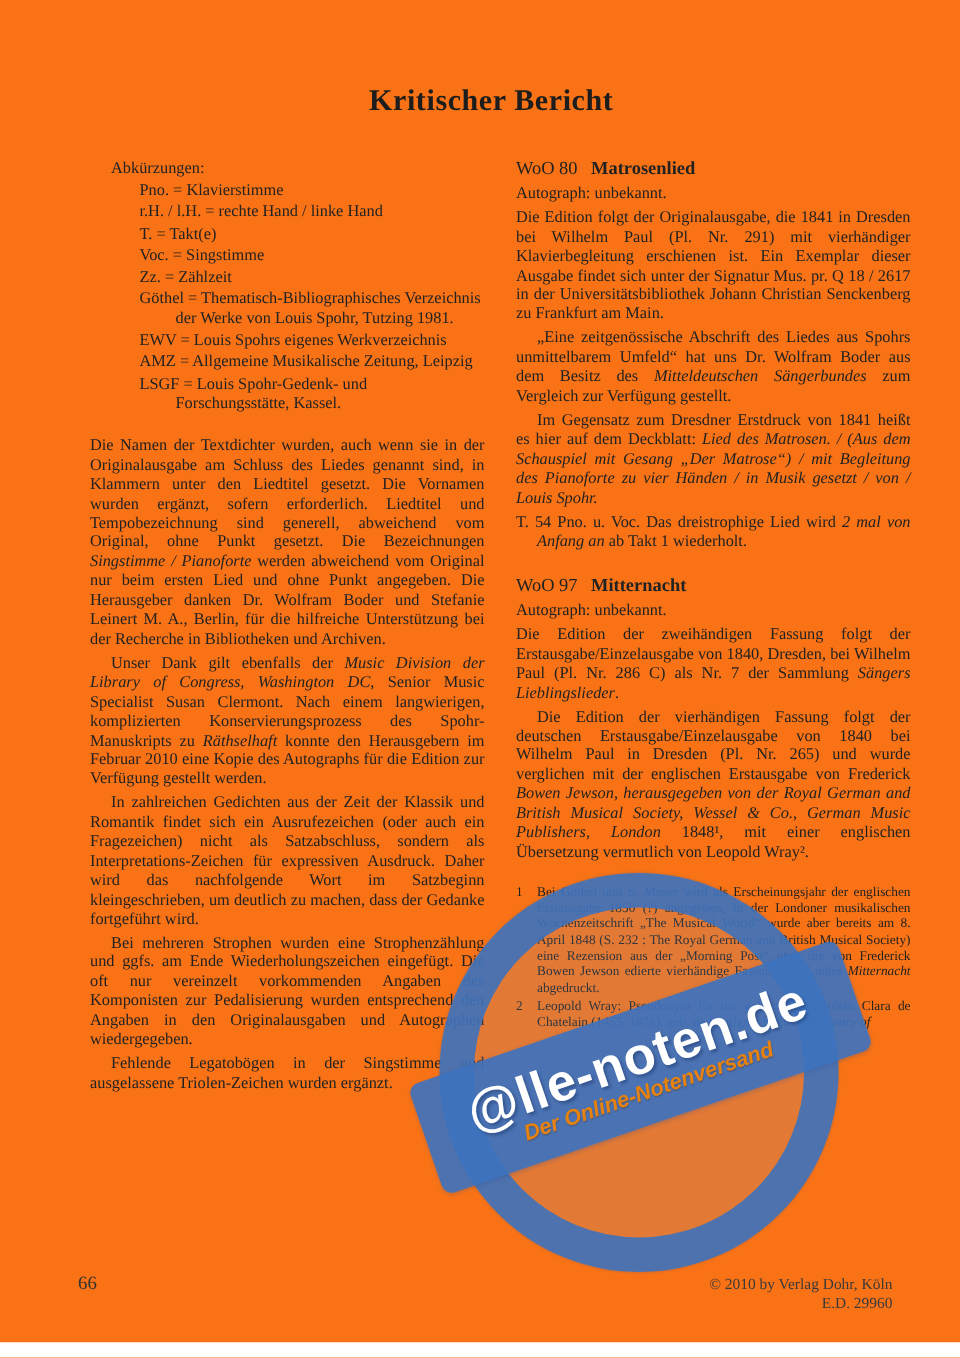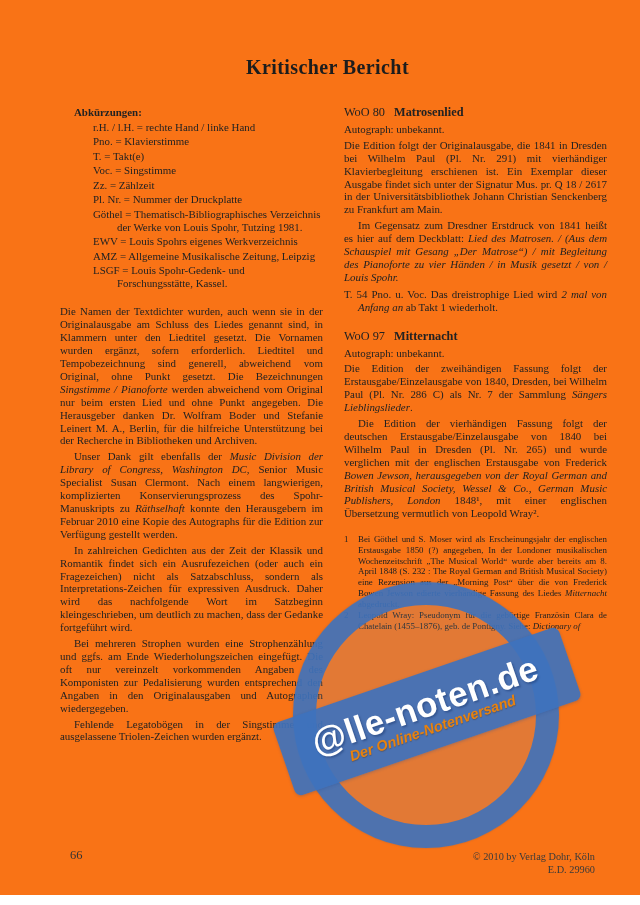--- a/index.html
+++ b/index.html
@@ -10,37 +10,37 @@
   .page-title{
     position:absolute;top:56px;left:60px;width:535px;text-align:center;
     font-size:20px;font-weight:bold;letter-spacing:.4px;color:#1d1d1d;margin:0;
   }
   .col{
     position:absolute;top:106px;width:263px;font-size:10.9px;line-height:12.9px;
     text-align:justify;hyphens:auto;-webkit-hyphens:auto;
   }
   .col-left{left:60px;}
   .col-right{left:344px;}
-  .abbr-head{font-weight:bold;margin:0 0 2px 14px;}
+  .abbr-head{font-weight:normal;margin:0 0 2px 14px;}
   .abbr-item{margin-left:57px;text-indent:-24px;line-height:13px;margin-bottom:1.5px;text-align:left;}
   .para{margin:3px 0 0 0;}
   .para.tight{margin-top:0;}
   .para.mt{margin-top:15px;}
   .para.ind{text-indent:14px;}
   .para.hang{padding-left:14px;text-indent:-14px;margin-top:4px;}
   .it{font-style:italic;}
   .sec-head{margin:0 0 4px 0;font-size:12.3px;}
   .sec-head.second{margin-top:16px;}
   .sec-num{font-weight:normal;margin-right:9px;}
   .sec-title{font-weight:bold;}
   .footnotes{margin-top:14px;font-size:8.9px;line-height:10.7px;}
   .fn{display:flex;margin-top:1px;}
   .fn-num{width:14px;flex:0 0 14px;}
   .fn-text{flex:1;text-align:justify;}
-  .footer-pagenum{position:absolute;left:70px;top:848px;font-size:12.5px;color:#333;}
+  .footer-pagenum{position:absolute;left:52px;top:848px;font-size:12.5px;color:#333;}
   .footer-copy{position:absolute;left:60px;top:850px;width:535px;text-align:right;
     font-size:10.3px;line-height:13px;color:#3a3a3a;}
   
   .stamp{position:absolute;left:0;top:0;width:640px;height:905px;pointer-events:none;}
   .stamp-ring{
     position:absolute;left:293px;top:582px;width:220px;height:220px;
     border:23px solid rgba(62,114,189,0.90);border-radius:50%;
     background:rgba(115,152,208,0.17);
     box-shadow:0 0 2px rgba(40,80,150,.35);
   }
@@ -65,44 +65,44 @@
 </head>
 <body>
 
 <div class="sheet">
 
   <h1 class="page-title">Kritischer Bericht</h1>
 
   <div class="col col-left">
     <div>
       <div class="abbr-head">Abkürzungen:</div>
+      <div class="abbr-item">Pno. = Klavierstimme</div>
       <div class="abbr-item">r.H. / l.H. = rechte Hand / linke Hand</div>
-      <div class="abbr-item">Pno. = Klavierstimme</div>
       <div class="abbr-item">T. = Takt(e)</div>
       <div class="abbr-item">Voc. = Singstimme</div>
       <div class="abbr-item">Zz. = Zählzeit</div>
-      <div class="abbr-item">Pl. Nr. = Nummer der Druckplatte</div>
       <div class="abbr-item">Göthel = Thematisch-Bibliographisches Verzeichnis der Werke von Louis Spohr, Tutzing 1981.</div>
       <div class="abbr-item">EWV = Louis Spohrs eigenes Werkverzeichnis</div>
       <div class="abbr-item">AMZ = Allgemeine Musikalische Zeitung, Leipzig</div>
       <div class="abbr-item">LSGF = Louis Spohr-Gedenk- und Forschungsstätte, Kassel.</div>
     </div>
     <p class="para mt"><span>Die Namen der Textdichter wurden, auch wenn sie in der Originalausgabe am Schluss des Liedes genannt sind, in Klammern unter den Liedtitel gesetzt. Die Vornamen wurden ergänzt, sofern erforderlich. Liedtitel und Tempobezeichnung sind generell, abweichend vom Original, ohne Punkt gesetzt. Die Bezeichnungen </span><span class="it">Singstimme / Pianoforte</span><span> werden abweichend vom Original nur beim ersten Lied und ohne Punkt angegeben. Die Herausgeber danken Dr. Wolfram Boder und Stefanie Leinert M. A., Berlin, für die hilfreiche Unterstützung bei der Recherche in Bibliotheken und Archiven.</span></p>
     <p class="para ind"><span>Unser Dank gilt ebenfalls der </span><span class="it">Music Division der Library of Congress, Washington DC</span><span>, Senior Music Specialist Susan Clermont. Nach einem langwierigen, komplizierten Konservierungsprozess des Spohr-Manuskripts zu </span><span class="it">Räthselhaft</span><span> konnte den Herausgebern im Februar 2010 eine Kopie des Autographs für die Edition zur Verfügung gestellt werden.</span></p>
     <p class="para ind"><span>In zahlreichen Gedichten aus der Zeit der Klassik und Romantik findet sich ein Ausrufezeichen (oder auch ein Fragezeichen) nicht als Satzabschluss, sondern als Interpretations-Zeichen für expressiven Ausdruck. Daher wird das nachfolgende Wort im Satzbeginn kleingeschrieben, um deutlich zu machen, dass der Gedanke fortgeführt wird.</span></p>
     <p class="para ind"><span>Bei mehreren Strophen wurden eine Strophenzählung und ggfs. am Ende Wiederholungszeichen eingefügt. Die oft nur vereinzelt vorkommenden Angaben des Komponisten zur Pedalisierung wurden entsprechend den Angaben in den Originalausgaben und Autographen wiedergegeben.</span></p>
     <p class="para ind"><span>Fehlende Legatobögen in der Singstimme und ausgelassene Triolen-Zeichen wurden ergänzt.</span></p>
   </div>
 
   <div class="col col-right">
     <div class="sec-head">
       <span class="sec-num">WoO 80</span><span class="sec-title">Matrosenlied</span>
     </div>
     <p class="para tight"><span>Autograph: unbekannt.</span></p>
     <p class="para"><span>Die Edition folgt der Originalausgabe, die 1841 in Dresden bei Wilhelm Paul (Pl. Nr. 291) mit vierhändiger Klavierbegleitung erschienen ist. Ein Exemplar dieser Ausgabe findet sich unter der Signatur Mus. pr. Q 18 / 2617 in der Universitätsbibliothek Johann Christian Senckenberg zu Frankfurt am Main.</span></p>
+    <p class="para ind"><span>„Eine zeitgenössische Abschrift des Liedes aus Spohrs unmittelbarem Umfeld“ hat uns Dr. Wolfram Boder aus dem Besitz des </span><span class="it">Mitteldeutschen Sängerbundes</span><span> zum Vergleich zur Verfügung gestellt.</span></p>
     <p class="para ind"><span>Im Gegensatz zum Dresdner Erstdruck von 1841 heißt es hier auf dem Deckblatt: </span><span class="it">Lied des Matrosen. / (Aus dem Schauspiel mit Gesang „Der Matrose“) / mit Begleitung des Pianoforte zu vier Händen / in Musik gesetzt / von / Louis Spohr.</span></p>
     <p class="para hang"><span>T. 54 Pno. u. Voc. Das dreistrophige Lied wird </span><span class="it">2 mal von Anfang an</span><span> ab Takt 1 wiederholt.</span></p>
 
     <div class="sec-head second">
       <span class="sec-num">WoO 97</span><span class="sec-title">Mitternacht</span>
     </div>
     <p class="para tight"><span>Autograph: unbekannt.</span></p>
     <p class="para"><span>Die Edition der zweihändigen Fassung folgt der Erstausgabe/Einzelausgabe von 1840, Dresden, bei Wilhelm Paul (Pl. Nr. 286 C) als Nr. 7 der Sammlung </span><span class="it">Sängers Lieblingslieder</span><span>.</span></p>
     <p class="para ind"><span>Die Edition der vierhändigen Fassung folgt der deutschen Erstausgabe/Einzelausgabe von 1840 bei Wilhelm Paul in Dresden (Pl. Nr. 265) und wurde verglichen mit der englischen Erstausgabe von Frederick </span><span class="it">Bowen Jewson, herausgegeben von der Royal German and British Musical Society, Wessel &amp; Co., German Music Publishers, London</span><span> 1848¹, mit einer englischen Übersetzung vermutlich von Leopold Wray².</span></p>
 

